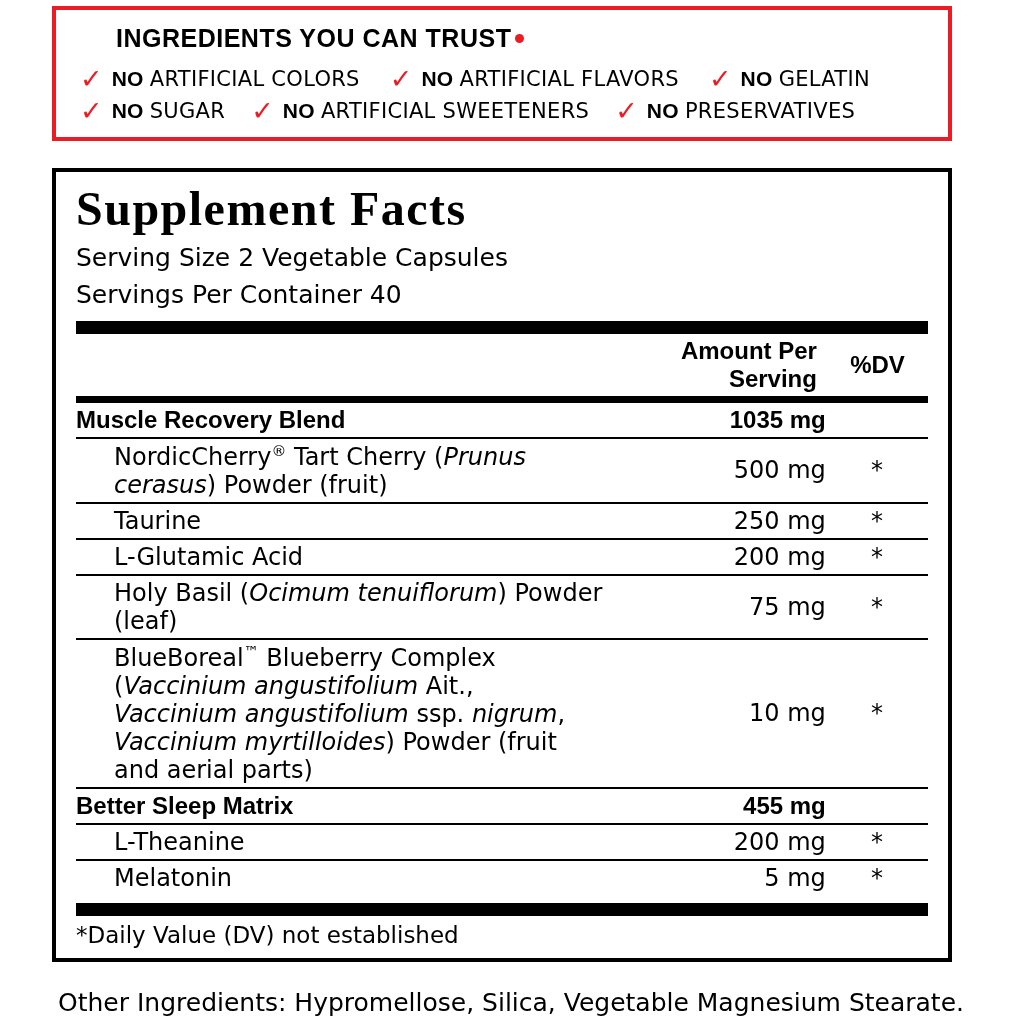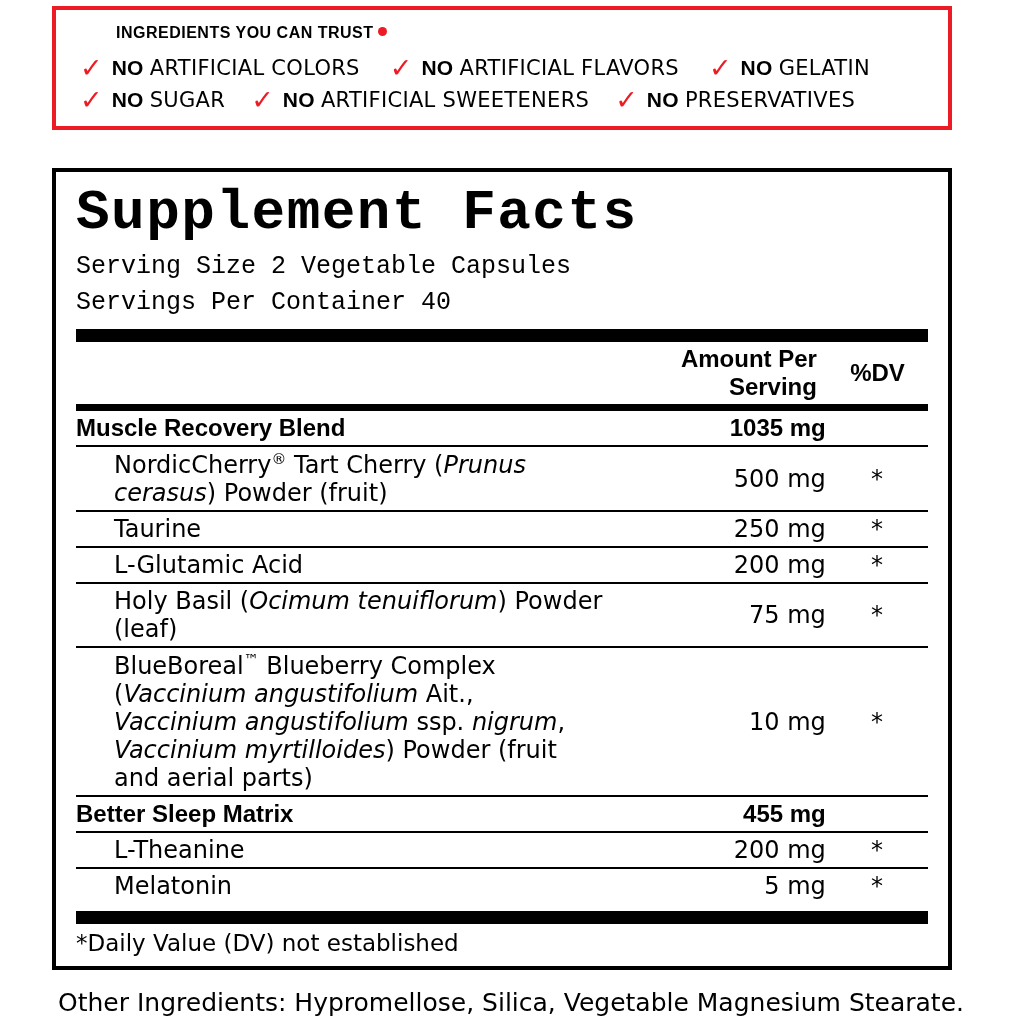--- a/index.html
+++ b/index.html
@@ -22,21 +22,21 @@
     left: 52px;
     top: 6px;
     width: 900px;
     border: 4px solid #ed1c24;
     box-sizing: border-box;
     padding: 8px 10px 10px 10px;
   }
   .trust-title {
     font-family: "Liberation Sans", sans-serif;
     font-weight: bold;
-    font-size: 16px;
+    font-size: 25px;
     letter-spacing: 0.5px;
     color: #000;
     margin: 6px 0 6px 50px;
     position: relative;
     display: inline-block;
   }
   .trust-title .dot {
     display: inline-block;
     width: 9px;
     height: 9px;
@@ -90,31 +90,30 @@
     position: absolute;
     left: 52px;
     top: 168px;
     width: 900px;
     border: 4px solid #000;
     box-sizing: border-box;
     background: #fff;
     padding: 6px 20px 10px 20px;
   }
   .sf-title {
-    font-family: Liberation Mono, monospace;
-    font-weight: bold;
-    font-size: 56px;
+    font-family: Liberation Serif, serif;
+    font-weight: bold;
+    font-size: 48px;
     letter-spacing: 1.5px;
     line-height: 1.05;
     margin: 6px 0 6px 0;
   }
   .sf-serving {
     font-size: 25px;
     line-height: 1.45;
-    font-family: Liberation Mono, monospace;
   }
   .rule-thick {
     height: 13px;
     background: #000;
     margin: 8px 0 0 0;
   }
   .rule-med {
     height: 7px;
     background: #000;
     margin: 0;

